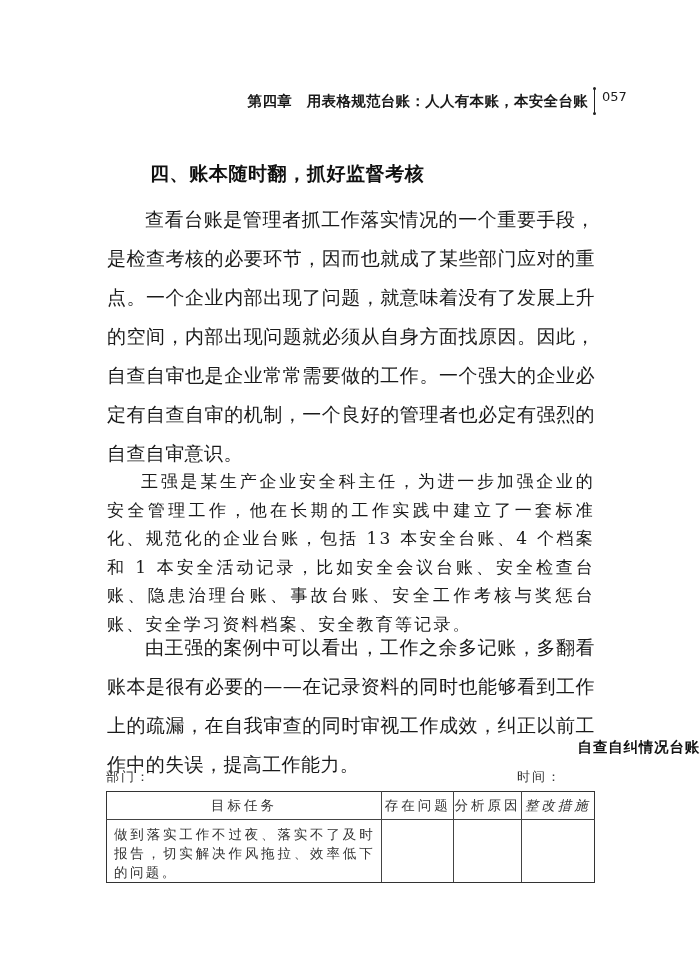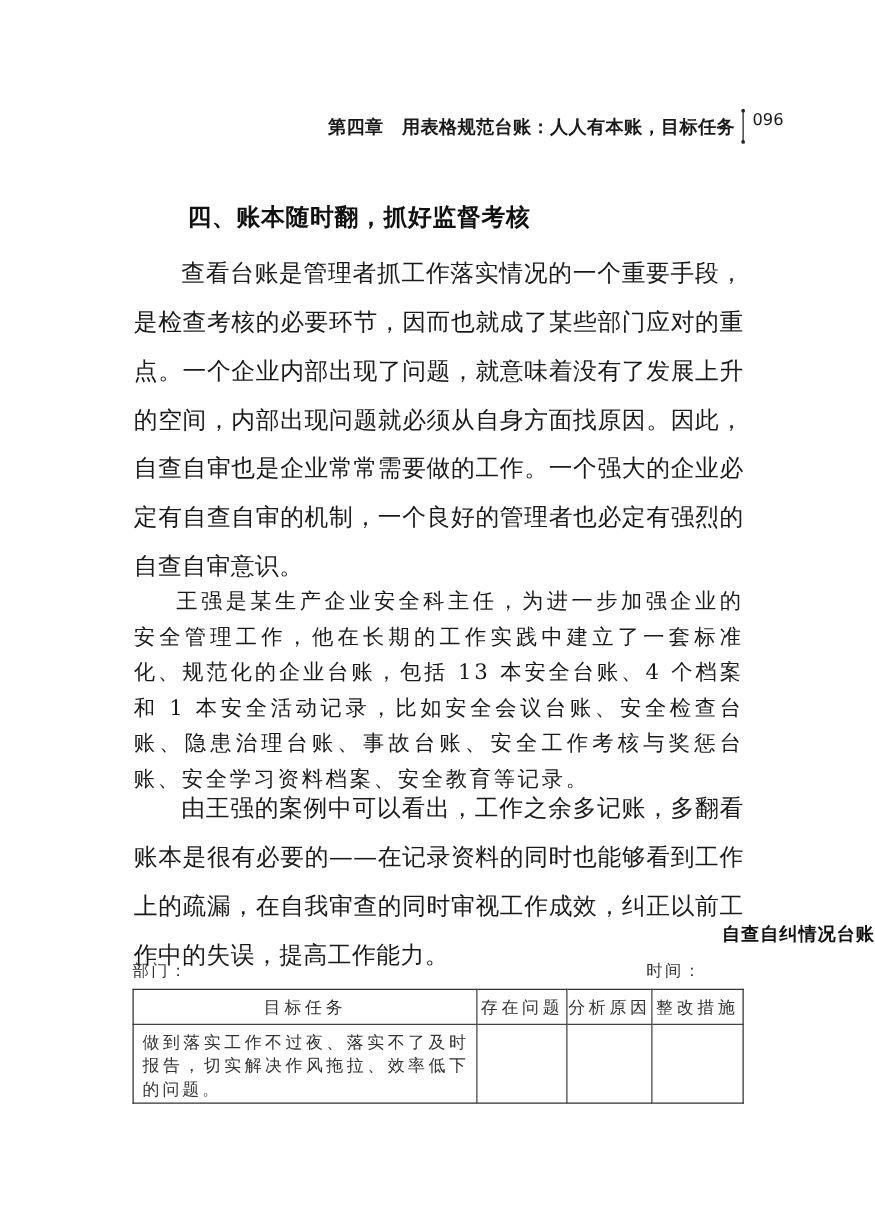--- a/index.html
+++ b/index.html
@@ -163,29 +163,29 @@
       letter-spacing: 2.4px;
       text-align: justify;
     }
     table.ledger tr > :first-child { border-left: 1.5px solid #333; }
     table.ledger tr > :last-child { border-right: 1.5px solid #333; }
     table.ledger thead tr > * { border-top: 1.5px solid #333; }
     table.ledger tbody tr:last-child > * { border-bottom: 1.5px solid #333; }
     .col-task { width: 277px; }
     .col-problem { width: 72px; }
     .col-cause { width: 67px; }
-    .col-fix { width: 73px; }
+    .col-fix { width: 73px; font-style: italic; }
   </style>
 </head>
 <body>
 
 <div class="running-header">
-  <span class="chapter">第四章　用表格规范台账：人人有本账，目标任务</span>
+  <span class="chapter">第四章　用表格规范台账：人人有本账，本安全台账</span>
   <span class="rule"></span>
-  <span class="page-num">096</span>
+  <span class="page-num">057</span>
 </div>
 
 <h2 class="section-title">四、账本随时翻，抓好监督考核</h2>
 
 <div class="body-block block-1">
   <p>查看台账是管理者抓工作落实情况的一个重要手段，是检查考核的必要环节，因而也就成了某些部门应对的重点。一个企业内部出现了问题，就意味着没有了发展上升的空间，内部出现问题就必须从自身方面找原因。因此，自查自审也是企业常常需要做的工作。一个强大的企业必定有自查自审的机制，一个良好的管理者也必定有强烈的自查自审意识。</p>
 </div>
 
 <div class="body-block block-case">
   <p>王强是某生产企业安全科主任，为进一步加强企业的安全管理工作，他在长期的工作实践中建立了一套标准化、规范化的企业台账，包括 13 本安全台账、4 个档案和 1 本安全活动记录，比如安全会议台账、安全检查台账、隐患治理台账、事故台账、安全工作考核与奖惩台账、安全学习资料档案、安全教育等记录。</p>

